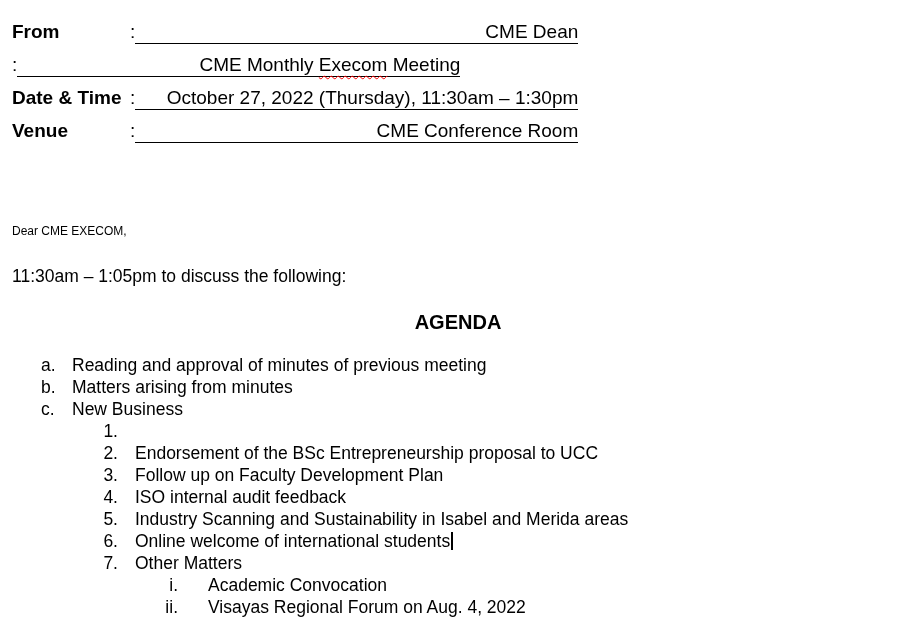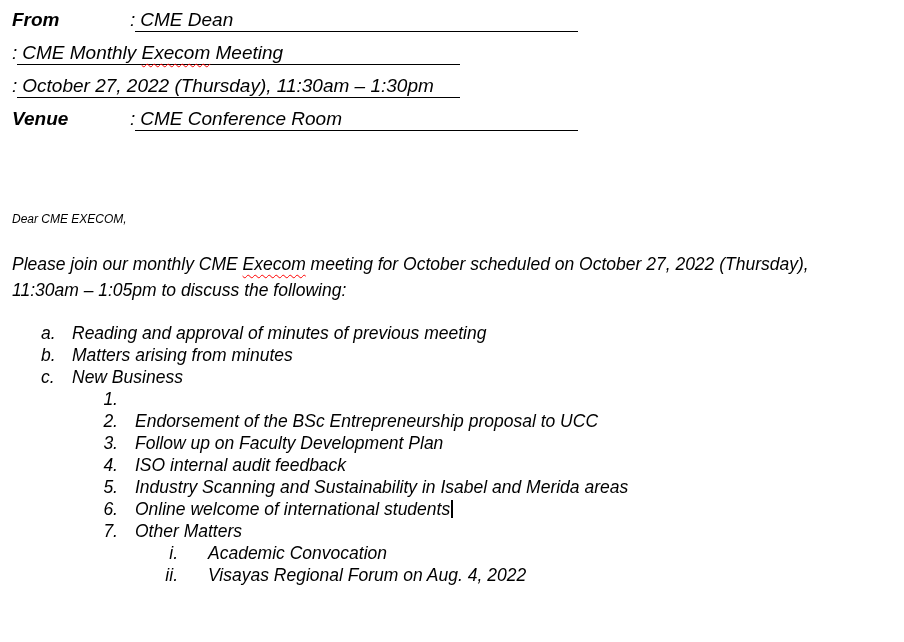--- a/index.html
+++ b/index.html
@@ -4,39 +4,40 @@
 <style>
   html, body { margin: 0; padding: 0; }
   body {
     width: 904px; height: 642px;
     background: #ffffff;
     overflow: hidden;
     font-family: "Liberation Sans", sans-serif;
     color: #000000;
   }
   .page { position: relative; width: 904px; height: 642px; }
-  .content { position: absolute; left: 12px; top: 9px; width: 892px; font-style: italic; }
+  .content { position: absolute; left: 12px; top: 21px; width: 892px; }
 
   
   .hrow {
     display: flex;
     align-items: baseline;
     margin-bottom: 10px;
     font-size: 19px;
     line-height: 22px;
     white-space: nowrap;
   }
   .hlabel { flex: none; width: 118px; font-weight: bold; }
   .hcolon { flex: none; }
   .hvalue {
     flex: none;
     width: 438px;
     border-bottom: 1.5px solid #000000;
     padding-left: 5px;
     white-space: nowrap;
+    text-align: right;
   }
 
   .greeting { margin-top: 75px; font-size: 12px; line-height: 26px; }
   .para     { margin-top: 19px; font-size: 17.5px; line-height: 26px; }
 
   .agenda-title {
     margin-top: 20px;
     width: 892px;
     text-align: center;
     font-weight: bold;
@@ -84,37 +85,38 @@
       <span class="hcolon">:</span>
       <span class="hvalue"><span>CME Dean</span></span>
     </div>
 
     <div class="hrow">
       <span class="hcolon">:</span>
       <span class="hvalue"><span>CME Monthly </span><span class="misspell">Execom</span><span> Meeting</span></span>
     </div>
 
     <div class="hrow">
+      <span class="hlabel">Date &amp; Time</span>
       <span class="hcolon">:</span>
       <span class="hvalue"><span>October 27, 2022 (Thursday), 11:30am – 1:30pm</span></span>
     </div>
 
     <div class="hrow">
       <span class="hlabel">Venue</span>
       <span class="hcolon">:</span>
       <span class="hvalue"><span>CME Conference Room</span></span>
     </div>
 
     <div class="greeting">Dear CME EXECOM,</div>
 
     <div class="para">
-      <div><span>Please join our monthly CME </span><span class="misspell">Execom</span><span> meeting for October scheduled on October 27, 2022 (Thursday),</span></div>
       <div>11:30am – 1:05pm to discuss the following:</div>
     </div>
 
+    <div class="agenda-title">AGENDA</div>
 
     <div class="list">
 
       <div class="li lvl-letter">
         <span class="mk">a.</span>
         <span>Reading and approval of minutes of previous meeting</span>
       </div>
       <div class="li lvl-letter">
         <span class="mk">b.</span>
         <span>Matters arising from minutes</span>

